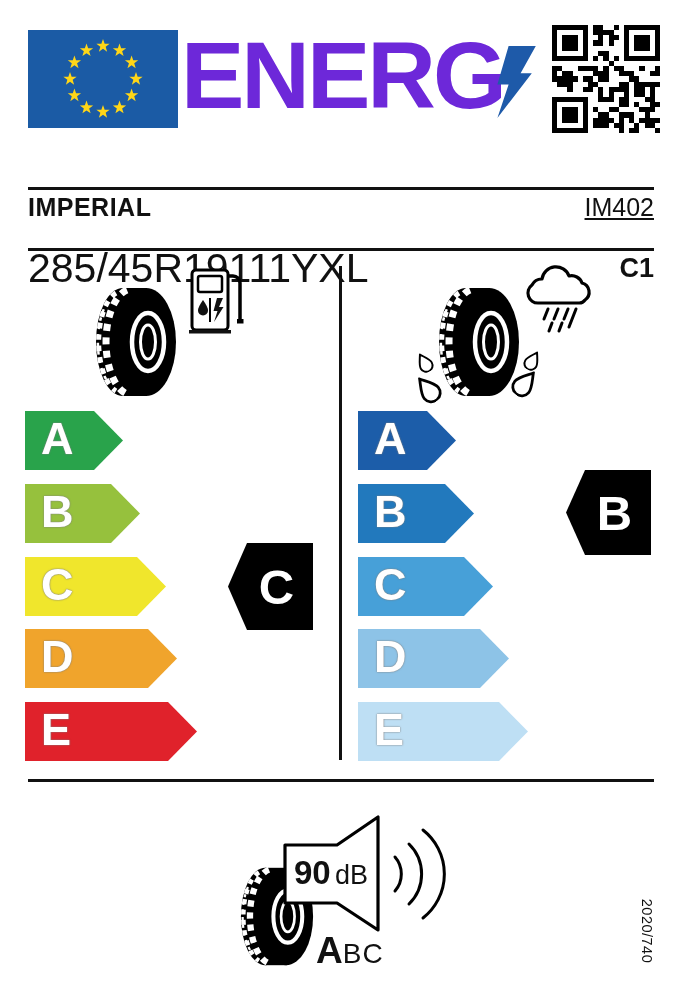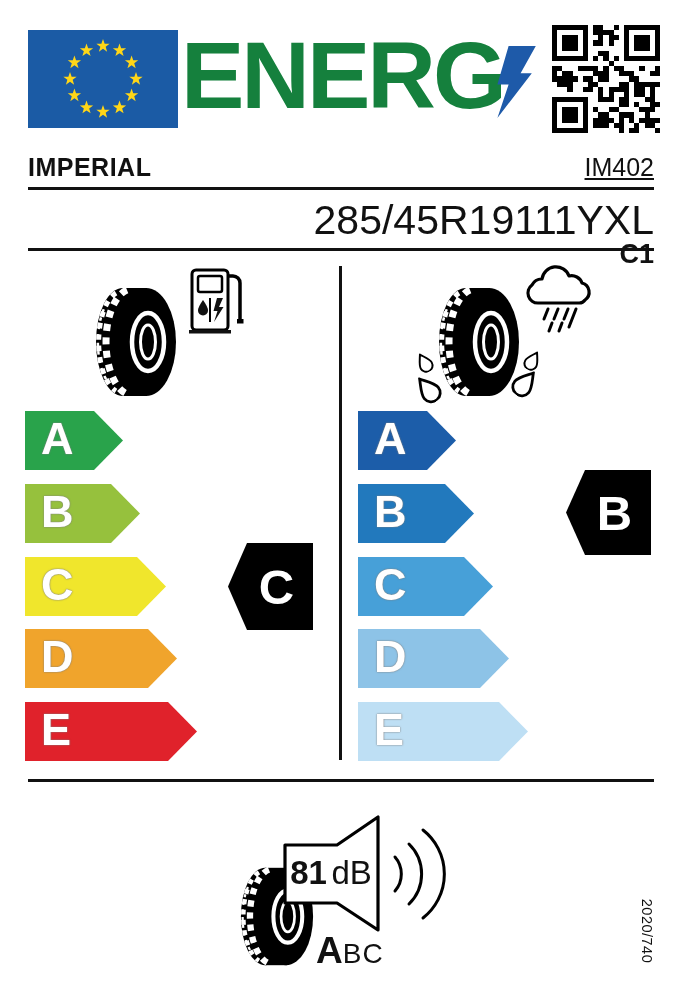--- a/index.html
+++ b/index.html
@@ -11,25 +11,25 @@
   .abs{position:absolute;}
   
   #eu-flag{left:28px;top:30px;width:150px;height:98px;}
   #energ{
     left:181px;top:28px;font-size:95px;font-weight:bold;letter-spacing:-3px;
     line-height:1;white-space:nowrap;
   }
   #bolt{left:489px;top:46px;width:52px;height:72px;}
   #qr{left:552px;top:25px;width:108px;height:108px;}
   
-  .row{left:28px;width:626px;display:flex;justify-content:space-between;align-items:flex-end;line-height:1;}
+  .row{left:28px;width:626px;display:flex;justify-content:space-between;align-items:center;line-height:1;margin-top:40px;}
   #brand-row{top:155px;}
   #brand{font-size:25px;font-weight:bold;letter-spacing:.5px;}
   #model{font-size:25px;text-decoration:underline;}
-  #size-row{top:200px;flex-direction:column;}
+  #size-row{top:208px;}
   #tire-size{font-size:41px;}
   #tire-class{font-size:27px;font-weight:bold;}
   .hrule{left:28px;width:626px;background:#111;}
   #rule1{top:187px;height:2.5px;}
   #rule2{top:248px;height:2.5px;}
   #rule3{top:779px;height:3px;}
   #vdivider{left:339px;top:266px;width:2.5px;height:494px;background:#111;}
   
   .grades{position:absolute;top:411px;width:300px;height:349px;}
   #fuel-grades{left:25px;}
@@ -50,21 +50,21 @@
   }
   #fuel-rating{left:228px;top:543px;width:85px;height:87px;}
   #grip-rating{left:566px;top:470px;width:85px;height:85px;}
   
   svg{display:block;}
   
   #noise-db{
     left:287px;top:856px;width:88px;text-align:center;line-height:1;white-space:nowrap;
   }
   #noise-value{font-size:33px;font-weight:bold;}
-  #noise-unit{font-size:33px;font-weight:normal;}
+  #noise-unit{font-size:27px;font-weight:normal;}
   #noise-class{left:316px;top:932px;display:flex;align-items:baseline;line-height:1;}
   #noise-grade{font-size:37px;font-weight:bold;}
   #noise-other{font-size:28px;letter-spacing:1px;text-align:center;}
   
   #regulation{
     left:609px;top:923px;width:74px;height:16px;font-size:14.5px;letter-spacing:.5px;
     transform:rotate(90deg);line-height:1;text-align:center;
   }
 </style>
 </head>
@@ -101,21 +101,21 @@
         <polygon points="91.50,70.58 93.15,75.31 98.16,75.42 94.16,78.44 95.61,83.24 91.50,80.38 87.39,83.24 88.84,78.44 84.84,75.42 89.85,75.31"></polygon>
         <polygon points="75.00,75.00 76.65,79.73 81.66,79.84 77.66,82.87 79.11,87.66 75.00,84.80 70.89,87.66 72.34,82.87 68.34,79.84 73.35,79.73"></polygon>
         <polygon points="58.50,70.58 60.15,75.31 65.16,75.42 61.16,78.44 62.61,83.24 58.50,80.38 54.39,83.24 55.84,78.44 51.84,75.42 56.85,75.31"></polygon>
         <polygon points="46.42,58.50 48.07,63.23 53.08,63.34 49.08,66.37 50.54,71.16 46.42,68.30 42.31,71.16 43.76,66.37 39.76,63.34 44.78,63.23"></polygon>
         <polygon points="42.00,42.00 43.65,46.73 48.66,46.84 44.66,49.87 46.11,54.66 42.00,51.80 37.89,54.66 39.34,49.87 35.34,46.84 40.35,46.73"></polygon>
         <polygon points="46.42,25.50 48.07,30.23 53.08,30.34 49.08,33.37 50.54,38.16 46.42,35.30 42.31,38.16 43.76,33.37 39.76,30.34 44.78,30.23"></polygon>
         <polygon points="58.50,13.42 60.15,18.16 65.16,18.26 61.16,21.29 62.61,26.08 58.50,23.22 54.39,26.08 55.84,21.29 51.84,18.26 56.85,18.16"></polygon>
       </g>
   </svg>
 
-  <div id="energ" class="abs" style="color:#15803d">ENERG</div>
+  <div id="energ" class="abs" style="color:#6d28d9">ENERG</div>
 
   <svg id="bolt" class="abs" viewBox="0 0 60 90">
     <path d="M22,0 L56,0 L37,34 L51,34 L8,90 L22,48 L8,48 Z" fill="#1e5aa9"></path>
   </svg>
 
   <svg id="qr" class="abs" viewBox="0 0 21 21" shape-rendering="crispEdges">
       <g fill="#000">
         <rect x="0" y="0" width="1" height="1"></rect>
         <rect x="1" y="0" width="1" height="1"></rect>
         <rect x="2" y="0" width="1" height="1"></rect>
@@ -440,21 +440,21 @@
 
   <div id="rule3" class="abs hrule"></div>
 
   <svg class="abs" style="left:240px;top:866px" width="74" height="101">
       <use href="#sym-tire"></use>
     </svg>
   <svg class="abs" style="left:283px;top:812px" width="100" height="122" viewBox="0 0 100 122">
     <path d="M2,33 H54 L95,5 V118 L54,91 H2 Z" fill="#fff" stroke="#000" stroke-width="3.2" stroke-linejoin="round"></path>
   </svg>
   <div id="noise-db" class="abs">
-    <span id="noise-value">81</span>
+    <span id="noise-value">90</span>
     <span id="noise-unit">dB</span>
   </div>
   <svg class="abs" style="left:391px;top:824px" width="58" height="100" viewBox="0 0 58 100">
     <g stroke="#000" stroke-width="3" fill="none" stroke-linecap="round">
       <path d="M4,33 A26,26 0 0 1 4,67"></path>
       <path d="M18,20 A42,42 0 0 1 18,80"></path>
       <path d="M32,6 A56,56 0 0 1 32,94"></path>
     </g>
   </svg>
   <div id="noise-class" class="abs">

